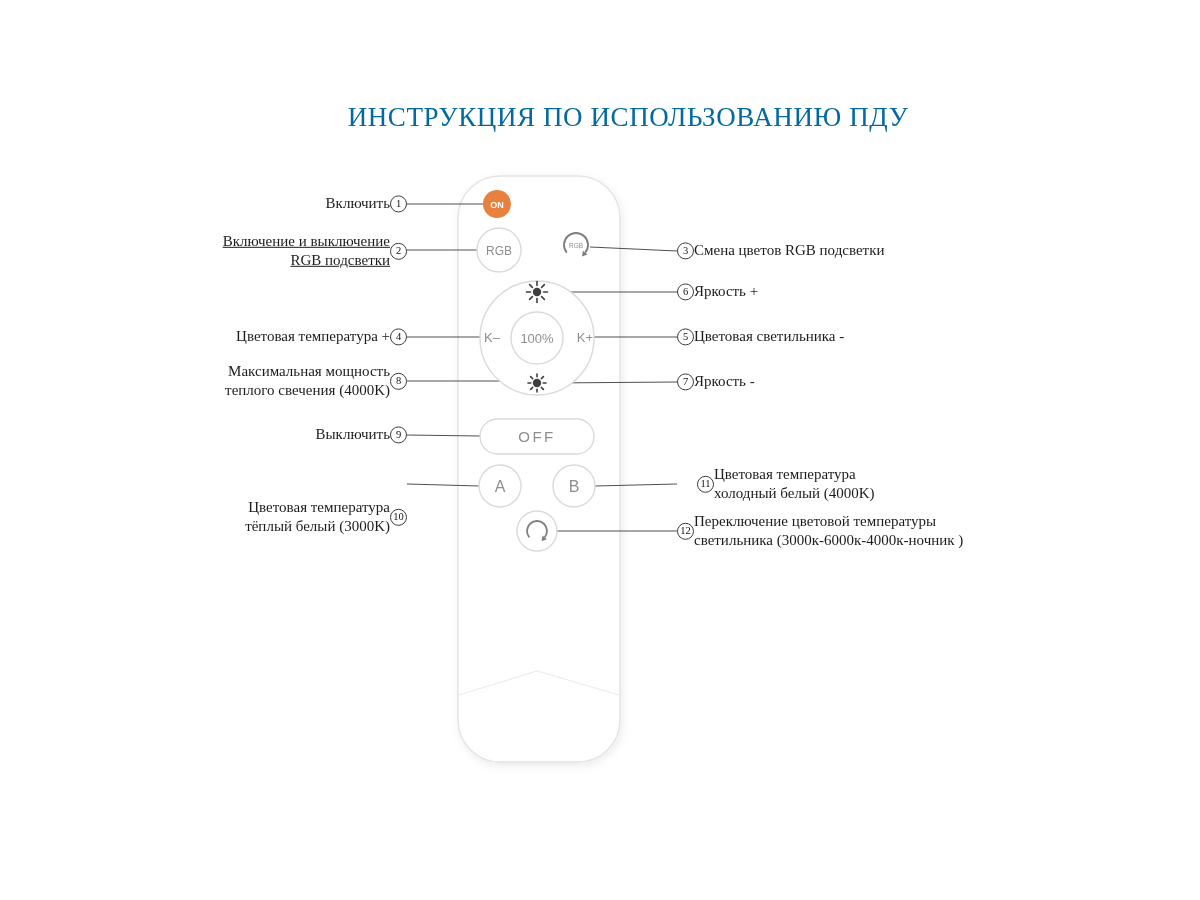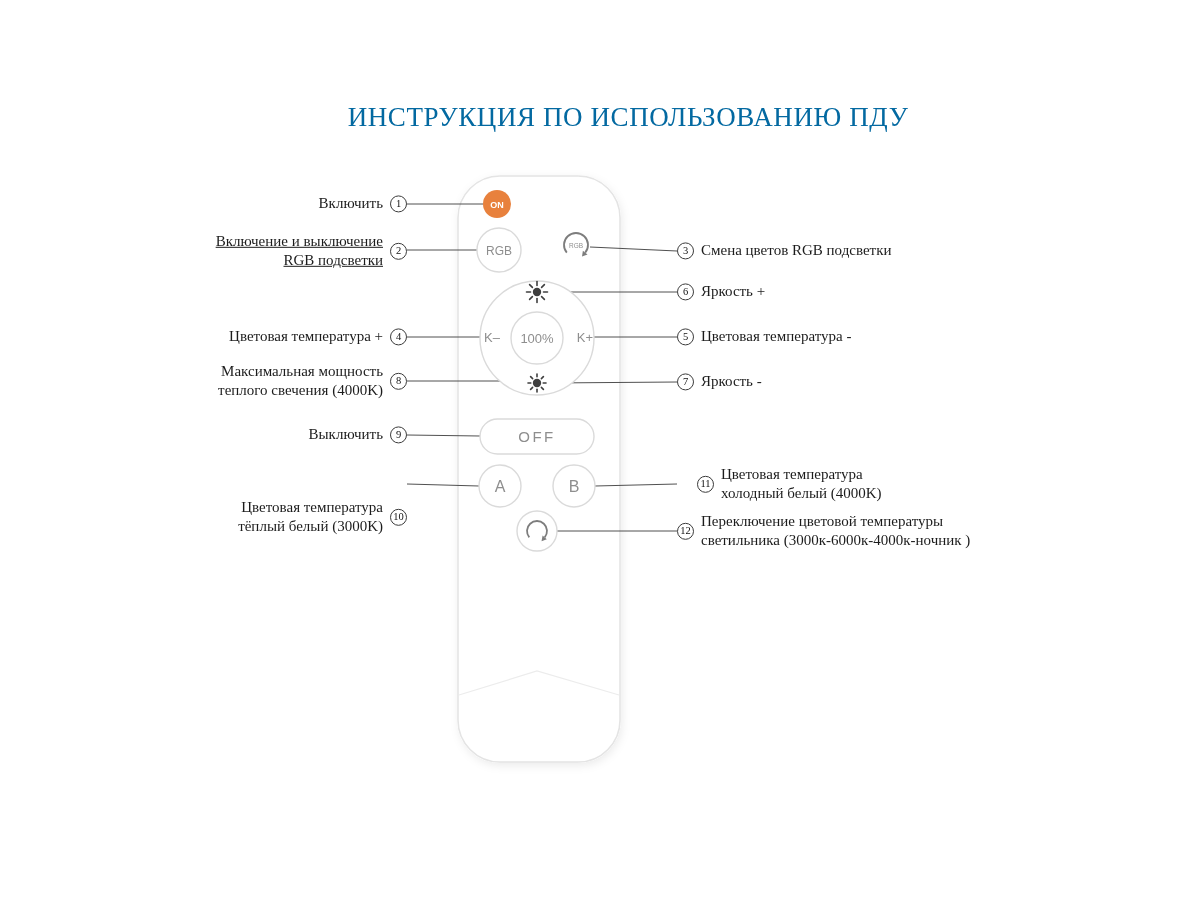--- a/index.html
+++ b/index.html
@@ -8,21 +8,21 @@
     overflow:hidden;font-family:"Liberation Serif",serif;color:#1c1c1c;
   }
   .title{
     position:absolute;top:102px;left:0;width:100%;text-align:center;
     font-size:27px;letter-spacing:.6px;color:#0369a1;font-weight:500;
     font-family:"Liberation Serif",serif;
     padding-left:28px;
   }
   svg.layer{position:absolute;left:0;top:0;}
   .ann{
-    position:absolute;display:flex;align-items:center;gap:7px;
+    position:absolute;display:flex;align-items:center;gap:0;
     transform:translateY(-50%);font-size:15px;line-height:1.28;color:#1c1c1c;
   }
   .ann.left{justify-content:flex-end;text-align:right;}
   .ann.right{text-align:left;}
   .badge{
     flex:0 0 auto;width:17px;height:17px;border:1px solid #3b3b3b;border-radius:50%;
     display:flex;align-items:center;justify-content:center;
     font-size:10.5px;color:#111;background:#fff;box-sizing:border-box;
   }
   .lbl{display:inline-block;}
@@ -150,21 +150,21 @@
   <div class="ann right" style="top:251px;left:677px;">
     <span class="badge">3</span>
     <span class="lbl">Смена цветов RGB подсветки</span>
   </div>
   <div class="ann right" style="top:292px;left:677px;">
     <span class="badge">6</span>
     <span class="lbl">Яркость +</span>
   </div>
   <div class="ann right" style="top:337px;left:677px;">
     <span class="badge">5</span>
-    <span class="lbl">Цветовая температура -</span>
+    <span class="lbl">Цветовая светильника -</span>
   </div>
   <div class="ann right" style="top:382px;left:677px;">
     <span class="badge">7</span>
     <span class="lbl">Яркость -</span>
   </div>
   <div class="ann right" style="top:484px;left:677px;margin-left:20px;">
     <span class="badge">11</span>
     <span class="lbl" style="width:175px;">Цветовая температура холодный белый (4000K)</span>
   </div>
   <div class="ann right" style="top:531px;left:677px;">

